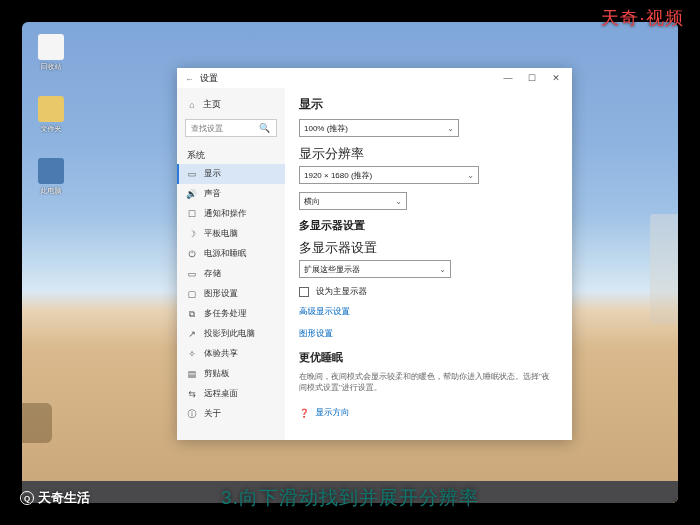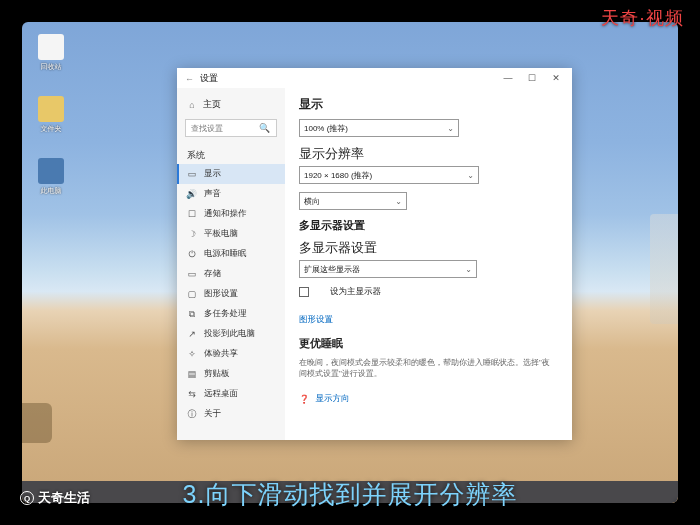--- a/index.html
+++ b/index.html
@@ -46,31 +46,31 @@
 .nicon { width:10px; height:10px; display:inline-flex; align-items:center; justify-content:center; font-size:9px; color:#555; }
 
 .content { flex:1; padding: 8px 18px 8px 14px; overflow:auto; }
 .content::-webkit-scrollbar{ width:6px; } .content::-webkit-scrollbar-thumb{ background:#ccc; }
 h3 { font-size: 12px; font-weight: 600; margin-bottom: 6px; }
 .sel { width: 160px; height: 18px; border:1px solid #999; font-size:8px; padding:0 4px; display:flex; align-items:center; justify-content:space-between; margin-bottom:8px; }
 .sel .chev { font-size:8px; color:#666; }
 .link { color:#0067c0; font-size:8.5px; margin: 2px 0 10px; display:block; }
 .label { font-size: 13px; margin: 4px 0 3px; }
 .subhead { font-size: 11px; font-weight: 600; margin: 8px 0 6px; }
-.chk { display:flex; align-items:center; gap:21px; font-size:8.5px; margin:4px 0 16px; }
+.chk { display:flex; align-items:center; gap:7px; font-size:8.5px; margin:4px 0 8px; }
 .chk .box { width:10px; height:10px; border:1px solid #666; }
 .helpbox { font-size:8px; color:#666; line-height:1.4; margin-top:2px; }
 .helprow { display:flex; align-items:center; gap:6px; font-size:8.5px; margin-top:14px; }
 .helprow .qicon{ color:#c00; }
 
 
 .brand-tr { position:absolute; top:6px; right:16px; color:#ef4444; font-size:18px; font-weight:400; text-shadow:0 0 3px #000; letter-spacing:1px; }
 .brand-bl { position:absolute; left:20px; bottom:18px; color:#fff; font-size:13px; font-weight:600; display:flex; align-items:center; gap:4px; text-shadow:0 0 3px #000; }
 .brand-bl .ring{ width:14px;height:14px;border:1.5px solid #fff;border-radius:50%; display:inline-flex;align-items:center;justify-content:center;font-size:8px;}
-.caption { position:absolute; left:50%; bottom:14px; transform:translateX(-50%); color:#7dd3fc; font-size:25px; font-weight:500; text-shadow:0 0 5px rgba(0,0,0,.8); letter-spacing:1px; white-space:nowrap; }
+.caption { position:absolute; left:50%; bottom:14px; transform:translateX(-50%); color:#0f766e; font-size:19px; font-weight:500; text-shadow:0 0 5px rgba(0,0,0,.8); letter-spacing:1px; white-space:nowrap; }
 .props { position:absolute; right:0; top:40%; width:28px; height:110px; background:linear-gradient(#e8e2d8,#d0cabc); border-radius:4px 0 0 4px; opacity:.4; }
 .props2 { position:absolute; left:0; bottom:60px; width:30px; height:40px; background:#6b5430; border-radius:0 6px 6px 0; opacity:.45; }
 </style>
 </head>
 <body>
 
 <div class="tablet-frame">
   <div class="screen">
     <div class="wallpaper">
       <div class="sun"></div>
@@ -177,29 +177,30 @@
               <span class="chev">⌄</span>
             </div>
 
           <div class="sel" style="width:108px;">
               <span>横向</span>
               <span class="chev">⌄</span>
             </div>
 
           <div class="subhead">多显示器设置</div>
           <div class="label">多显示器设置</div>
-          <div class="sel" style="width:178px;">
+          <div class="sel" style="width:152px;">
               <span>扩展这些显示器</span>
               <span class="chev">⌄</span>
             </div>
           <div class="chk">
               <span class="box"></span>
               <span>设为主显示器</span>
             </div>
 
+          <a class="link">高级显示设置</a>
           <a class="link">图形设置</a>
 
           <div class="subhead">更优睡眠</div>
           <div class="helpbox">在晚间，夜间模式会显示较柔和的暖色，帮助你进入睡眠状态。选择"夜间模式设置"进行设置。</div>
 
           <div class="helprow">
             <span class="qicon">❓</span>
             <span style="color:#0067c0;">显示方向</span>
           </div>
         </div>

